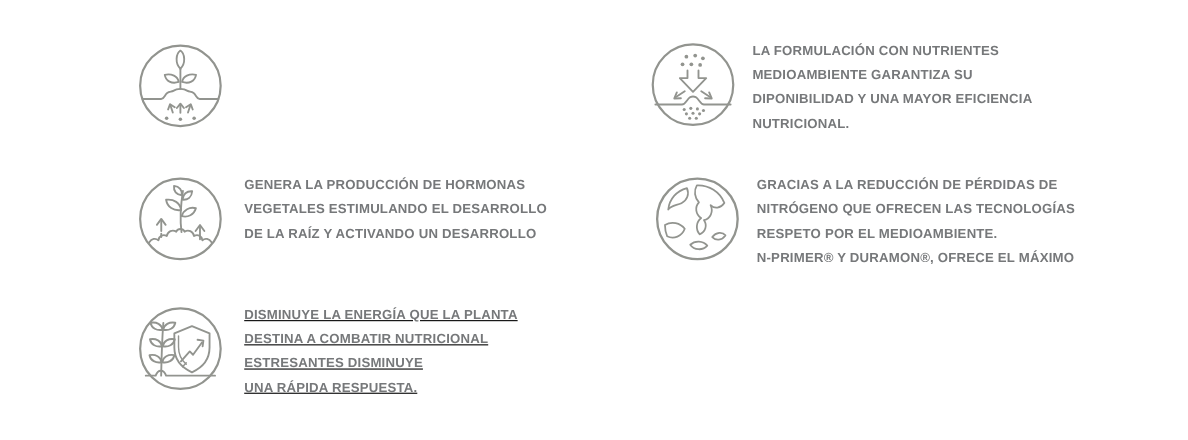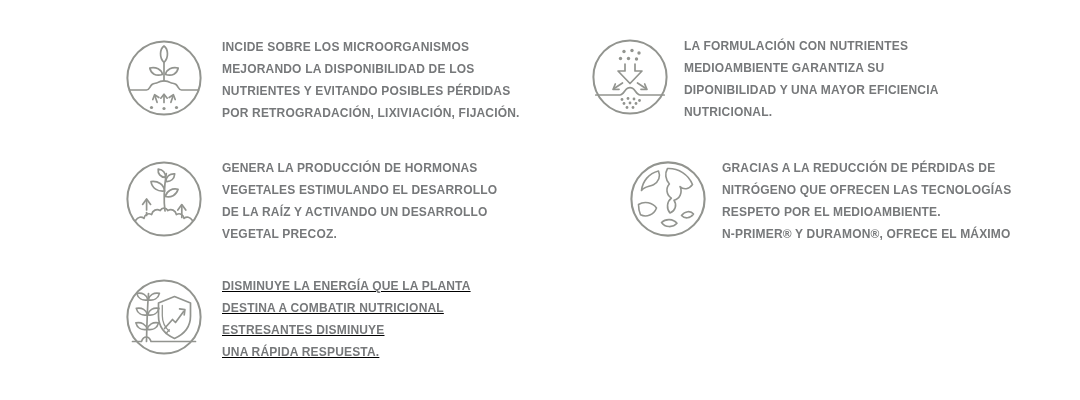--- a/index.html
+++ b/index.html
@@ -59,26 +59,20 @@
         </g>
         <g transform="rotate(18 47 60)">
           <path d="M47 63.5 V57"></path>
           <path d="M43.8 59.5 L47 55.5 L50.2 59.5"></path>
         </g>
         <circle cx="26.5" cy="68.5" r="1.6" fill="currentColor" stroke="none"></circle>
         <circle cx="39" cy="69.5" r="1.6" fill="currentColor" stroke="none"></circle>
         <circle cx="51.5" cy="68.5" r="1.6" fill="currentColor" stroke="none"></circle>
       </svg>
     </span>
-    <div class="text">
-      <div>INCIDE SOBRE LOS MICROORGANISMOS</div>
-      <div>MEJORANDO LA DISPONIBILIDAD DE LOS</div>
-      <div>NUTRIENTES Y EVITANDO POSIBLES PÉRDIDAS</div>
-      <div>POR RETROGRADACIÓN, LIXIVIACIÓN, FIJACIÓN.</div>
-    </div>
   </div>
 
   <div class="item gap-l" style="left:125px; top:160px;justify-content:flex-end;">
     <span class="icon">
       <svg viewBox="0 0 78 78" fill="none" stroke="currentColor" stroke-width="1.7" stroke-linecap="round" stroke-linejoin="round">
         <circle cx="39" cy="39" r="36.6" stroke-width="2"></circle>
         <path d="M10.5 60.5 C13 56.8 16.4 56.2 19 58.4 C19.6 54.4 23.4 52.6 26.6 54.6 C27.4 50.2 31.8 48.4 35.2 50.6 C36.8 47.4 41.2 47.4 42.8 50.6 C46.2 48.4 50.6 50.2 51.4 54.6 C54.6 52.6 58.4 54.4 59 58.4 C61.6 56.2 65 56.8 67.5 60.5"></path>
         <path d="M40 51 C38.8 42 39 28 41.3 13.5"></path>
         <path d="M40.3 17.5 C35.4 17.1 32.6 13.7 33.2 9 C38 9.5 40.9 13 40.3 17.5 Z"></path>
         <path d="M40.9 21.5 C45.9 21.9 49.3 18.9 49.7 13.9 C44.7 13.5 41.3 16.7 40.9 21.5 Z"></path>
@@ -88,21 +82,20 @@
         <path d="M21.6 40 V50"></path>
         <path d="M21.6 52.5 V55.5"></path>
         <path d="M52.8 50 L56.8 44.6 L60.8 50"></path>
         <path d="M56.8 45.6 V57.5"></path>
       </svg>
     </span>
     <div class="text">
       <div>GENERA LA PRODUCCIÓN DE HORMONAS</div>
       <div>VEGETALES ESTIMULANDO EL DESARROLLO</div>
       <div>DE LA RAÍZ Y ACTIVANDO UN DESARROLLO</div>
-      <div>VEGETAL PRECOZ.</div>
     </div>
   </div>
 
   <div class="item gap-l" style="left:125px; top:278px;text-decoration:underline;">
     <span class="icon">
       <svg viewBox="0 0 78 78" fill="none" stroke="currentColor" stroke-width="1.7" stroke-linecap="round" stroke-linejoin="round">
         <circle cx="39" cy="39" r="36.6" stroke-width="2"></circle>
         <path d="M7.5 63.5 H16.5 C18.5 57.5 24 57.5 26 63.5 H70.5"></path>
         <path d="M21.5 63.5 C21.8 48 22.2 32 23.5 15.5"></path>
         <path d="M22.9 21.8 C17.4 22.8 12.9 20.4 11.8 15.4 C17.4 14.3 22 17 22.9 21.8 Z"></path>
@@ -154,21 +147,21 @@
       </svg>
     </span>
     <div class="text">
       <div>LA FORMULACIÓN CON NUTRIENTES</div>
       <div>MEDIOAMBIENTE GARANTIZA SU</div>
       <div>DIPONIBILIDAD Y UNA MAYOR EFICIENCIA</div>
       <div>NUTRICIONAL.</div>
     </div>
   </div>
 
-  <div class="item gap-r" style="left:629px; top:160px;">
+  <div class="item gap-r" style="left:595px; top:160px;">
     <span class="icon">
       <svg viewBox="0 0 78 78" fill="none" stroke="currentColor" stroke-width="1.6" stroke-linecap="round" stroke-linejoin="round">
         <circle cx="39" cy="39" r="36.6" stroke-width="2.1"></circle>
         <path d="M12.5 30.5 C13.5 21 20 13.5 29.5 11 C31.8 16.3 29.8 22 24.5 24.7 C20.2 26.8 15.2 26.5 12.5 30.5 Z"></path>
         <path d="M38.5 8.5 C49.5 8 59.5 14.5 63.5 24.5 C60 29.5 54.5 30 51 26.5 C53.8 32.5 50.8 38.8 45 40.2 C48.2 44.8 46.4 51 41 53 C37.2 48.4 37.8 41.8 42.4 38.2 C37.4 35 36.4 28.2 40.4 24 C36.4 19.6 35.6 13.4 38.5 8.5 Z"></path>
         <path d="M9.5 44.5 C15.5 40.8 23.5 42.5 27.5 48 C25 54.8 17.5 57.8 11.5 54.8 C10.2 51.5 9.5 48 9.5 44.5 Z"></path>
         <path d="M32.5 62.5 C36.8 58.3 44.2 58.7 48 63.3 C43.8 68 36 67.6 32.5 62.5 Z"></path>
         <path d="M52.5 55.5 C56 50.8 61.8 50.5 64.5 54 C61.2 58.6 55.8 59 52.5 55.5 Z"></path>
       </svg>
     </span>

